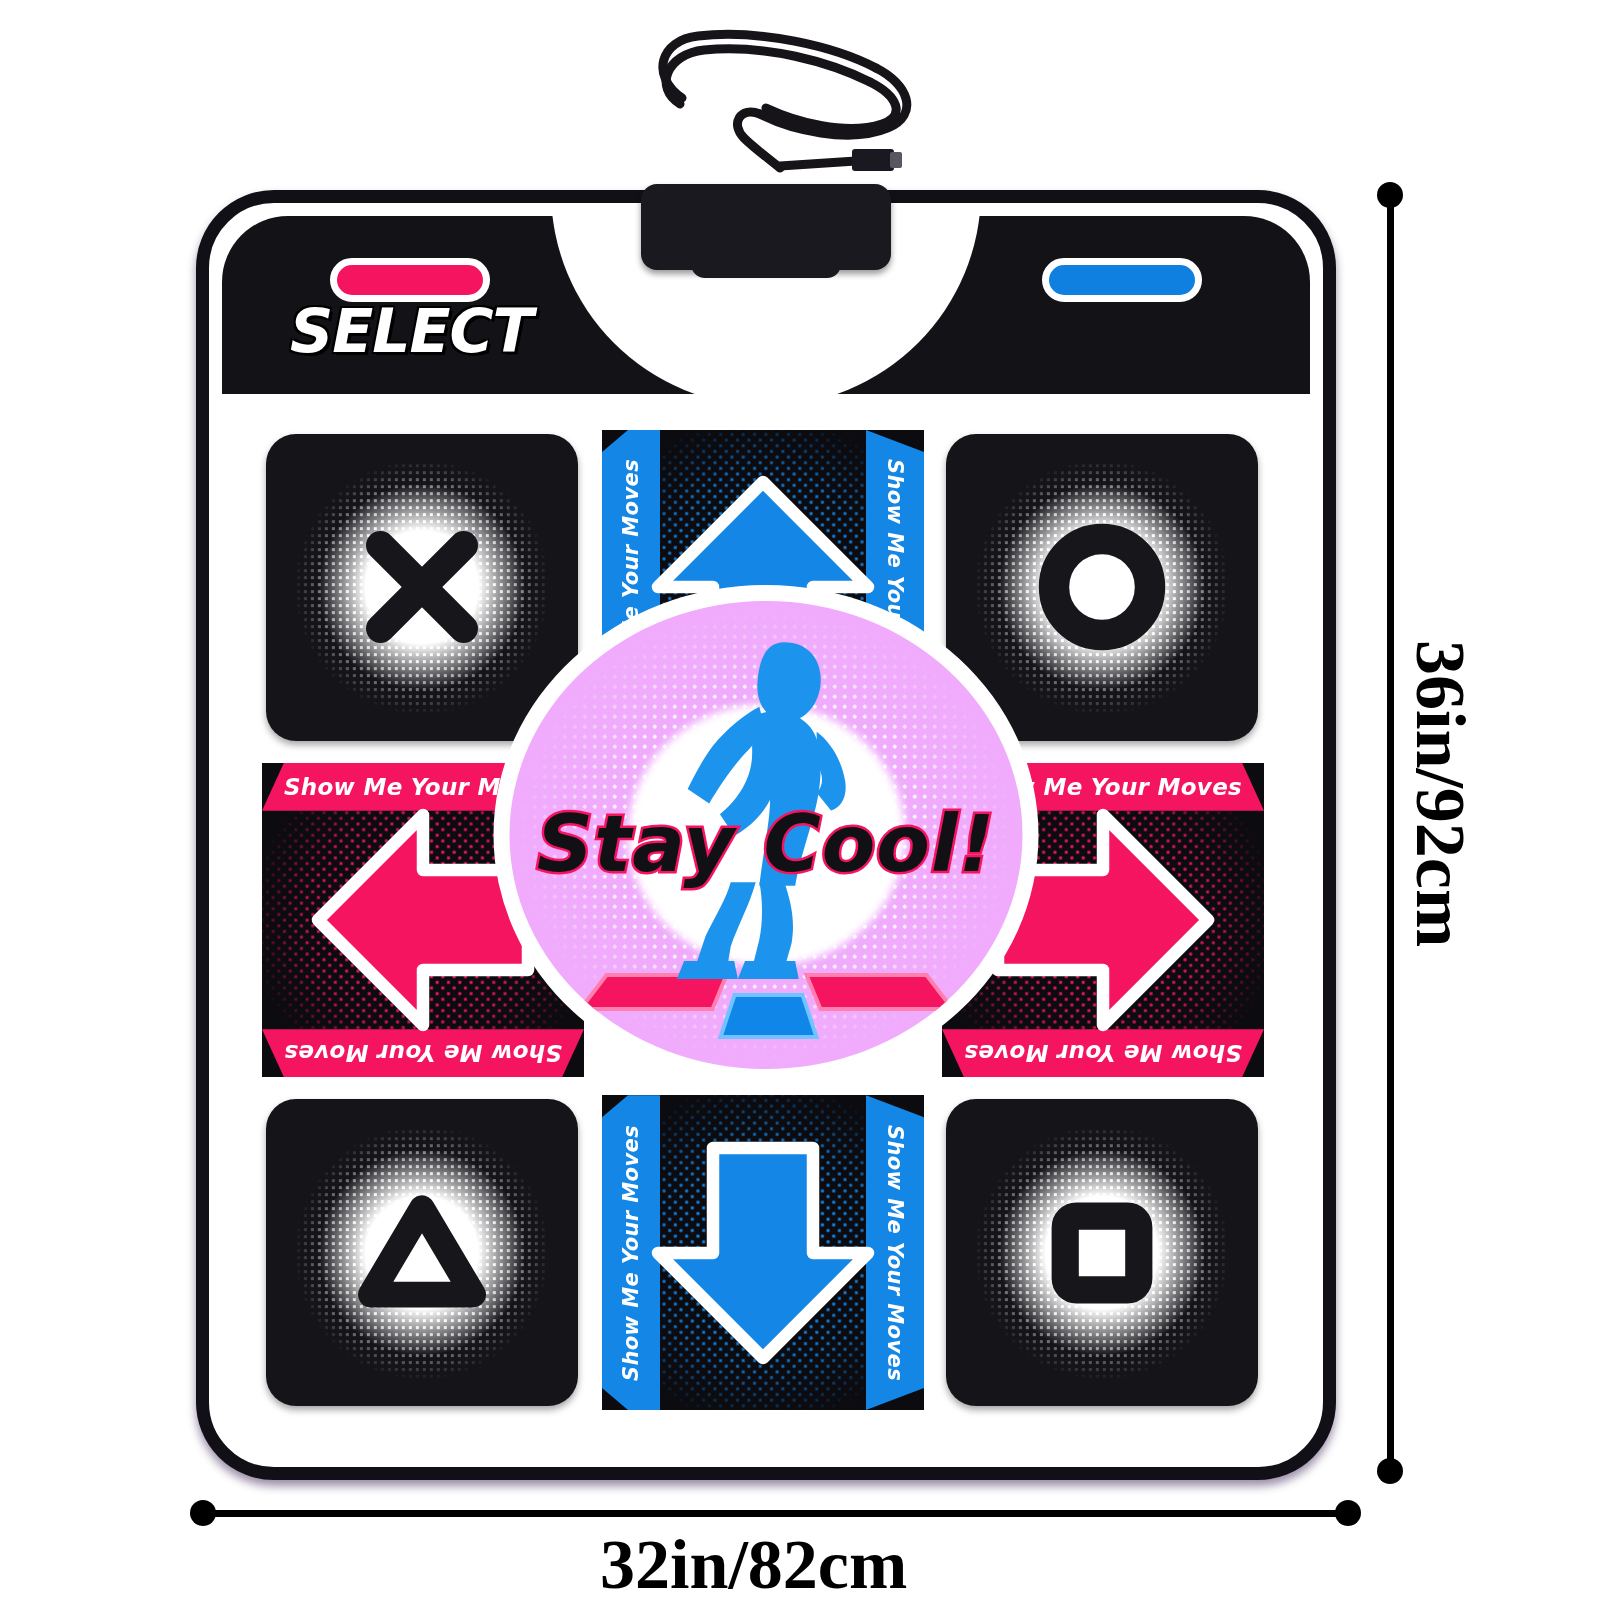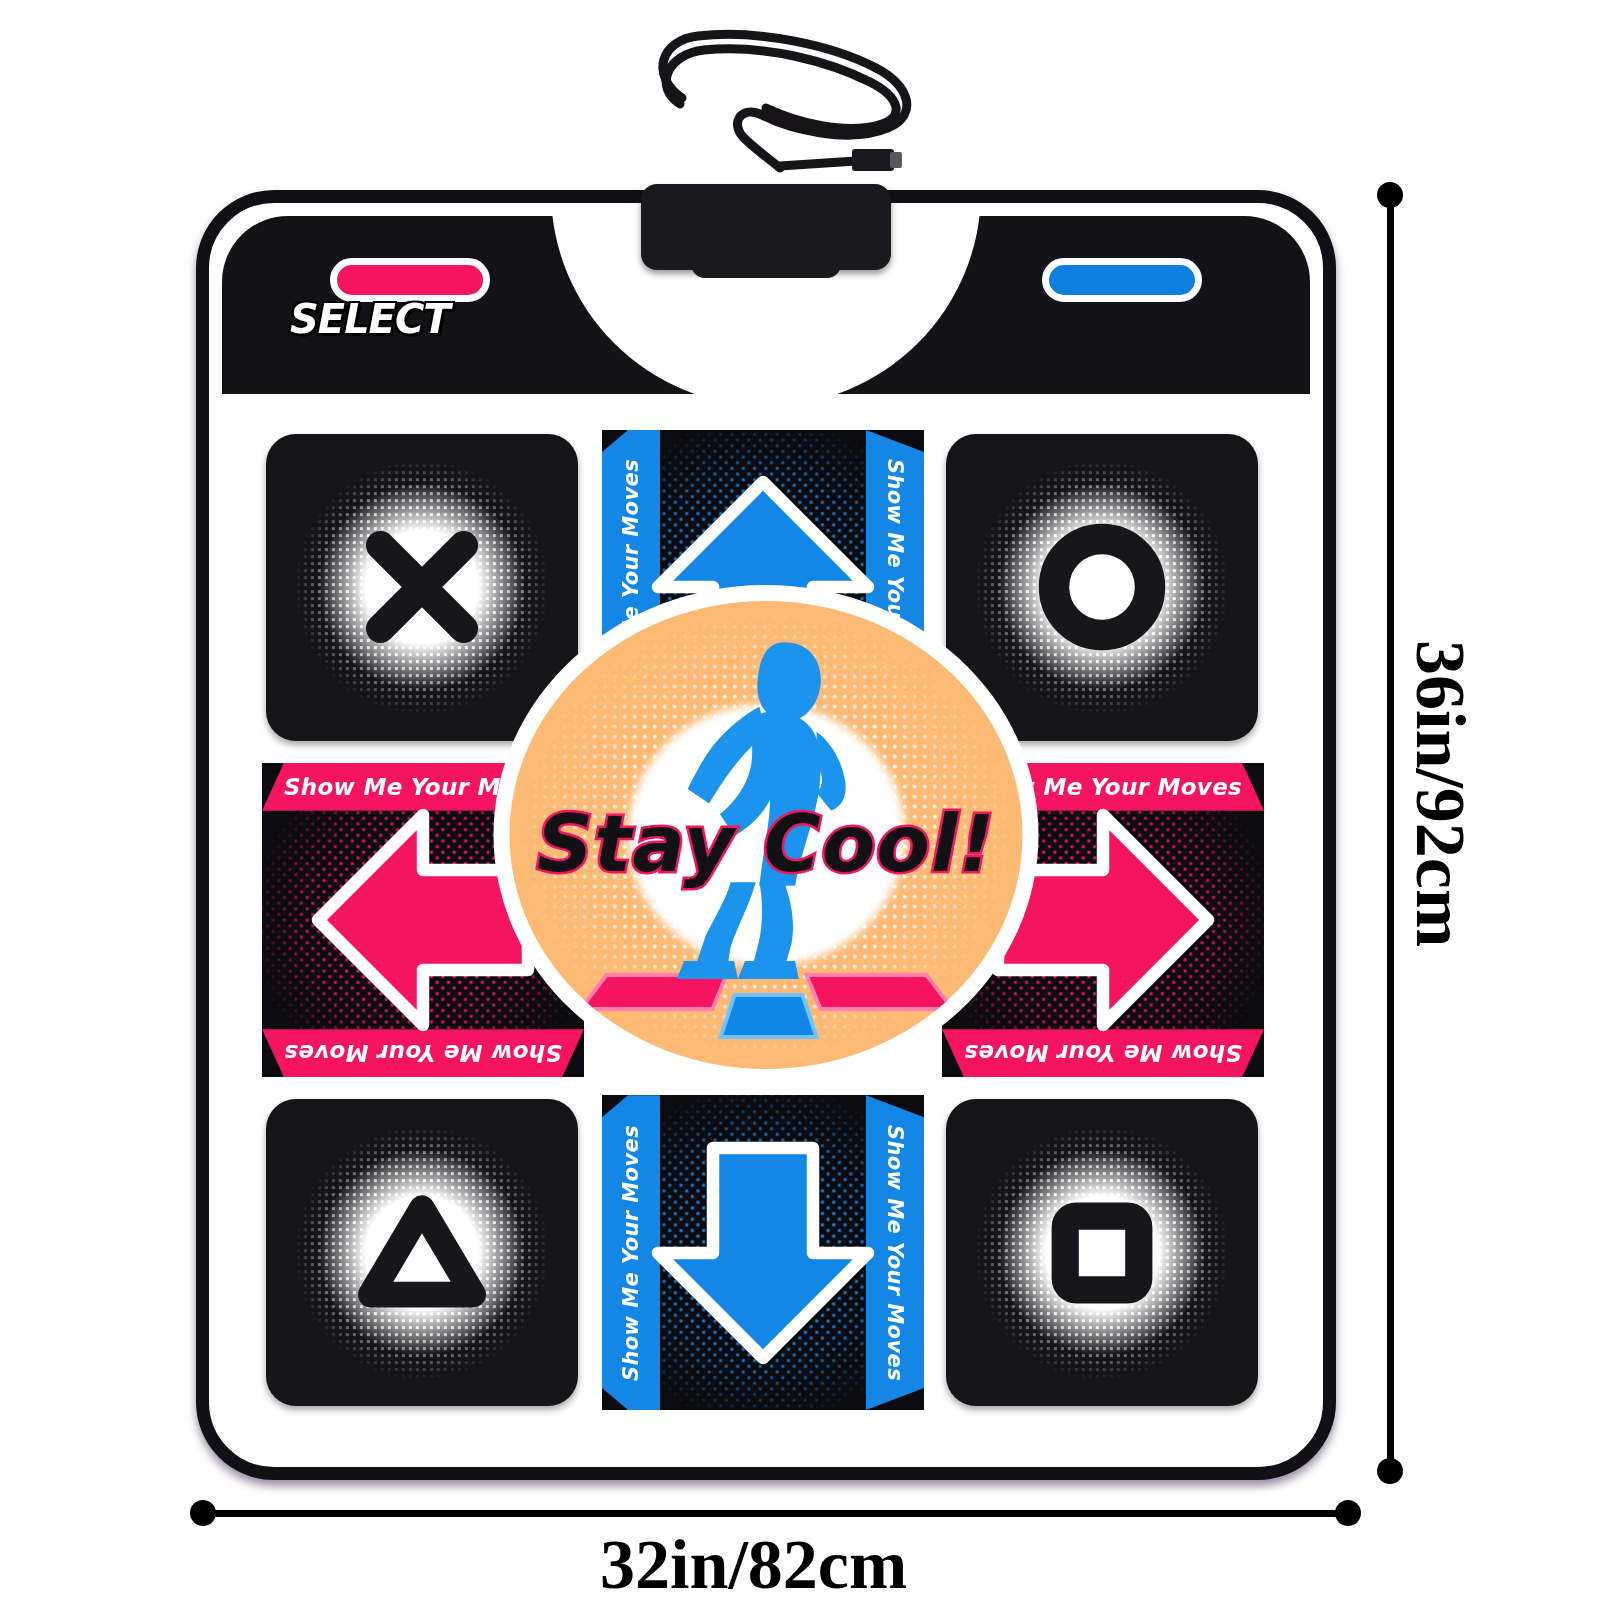--- a/index.html
+++ b/index.html
@@ -35,21 +35,21 @@
               rgba(255,255,255,0) 46% 100%);
             -webkit-mask-image:radial-gradient(circle,#000 1.6px,transparent 1.8px);
             -webkit-mask-size:9px 9px;
             mask-image:radial-gradient(circle,#000 1.6px,transparent 1.8px);
             mask-size:9px 9px;}
 
   .pill{position:absolute;width:160px;height:44px;border-radius:24px;
         border:7px solid #fff;box-sizing:border-box;}
   #pill-select{left:108px;top:42px;background:#F4145F;}
   #pill-start{right:108px;top:42px;background:#0F7FE0;}
-  .hdr-text{position:absolute;top:80px;font-size:40px;font-weight:bold;color:#fff;
+  .hdr-text{position:absolute;top:80px;font-size:60px;font-weight:bold;color:#fff;
             font-style:italic;letter-spacing:-1px;
             text-shadow:3px 3px 0 #000,-2px -2px 0 #000,2px -2px 0 #000,-2px 2px 0 #000;
             font-family:"DejaVu Sans",sans-serif;}
   #label-select{left:68px;}
   #label-start{right:58px;}
 
   
   #connector{position:absolute;left:50%;top:-6px;transform:translateX(-50%);
              width:250px;height:86px;background:#1a1920;border-radius:16px;z-index:5;
              box-shadow:0 4px 6px rgba(0,0,0,.4);}
@@ -110,21 +110,21 @@
         mask-size:8px 8px;}
   .halo-blue .halo-in{background:radial-gradient(circle at center,
         #1386E6 0 30%,rgba(19,134,230,.8) 48%,rgba(19,134,230,0) 72%);}
   .halo-pink .halo-in{background:radial-gradient(circle at center,
         #F4145F 0 30%,rgba(244,20,95,.8) 48%,rgba(244,20,95,0) 72%);}
 
   .arrow{position:absolute;left:50%;top:50%;transform:translate(-50%,-50%);}
 
   
   #badge{position:absolute;left:50%;top:50%;transform:translate(-50%,-50%);
-         width:545px;height:500px;border-radius:50%;background:#fdba74;
+         width:545px;height:500px;border-radius:50%;background:#f0abfc;
          border:16px solid #fff;box-sizing:border-box;overflow:hidden;z-index:4;}
   #badge-glow{position:absolute;left:50%;top:50%;transform:translate(-50%,-50%);
          width:104%;height:104%;border-radius:50%;
          background:radial-gradient(ellipse at center,#ffffff 0 30%,rgba(255,255,255,.9) 42%,rgba(255,255,255,0) 66%);
          -webkit-mask-image:radial-gradient(circle,#000 1.8px,transparent 2px);
          -webkit-mask-size:10px 10px;
          mask-image:radial-gradient(circle,#000 1.8px,transparent 2px);
          mask-size:10px 10px;}
   #badge-core{position:absolute;left:50%;top:50%;transform:translate(-50%,-50%);
          width:54%;height:56%;border-radius:50%;background:#fff;filter:blur(4px);}

